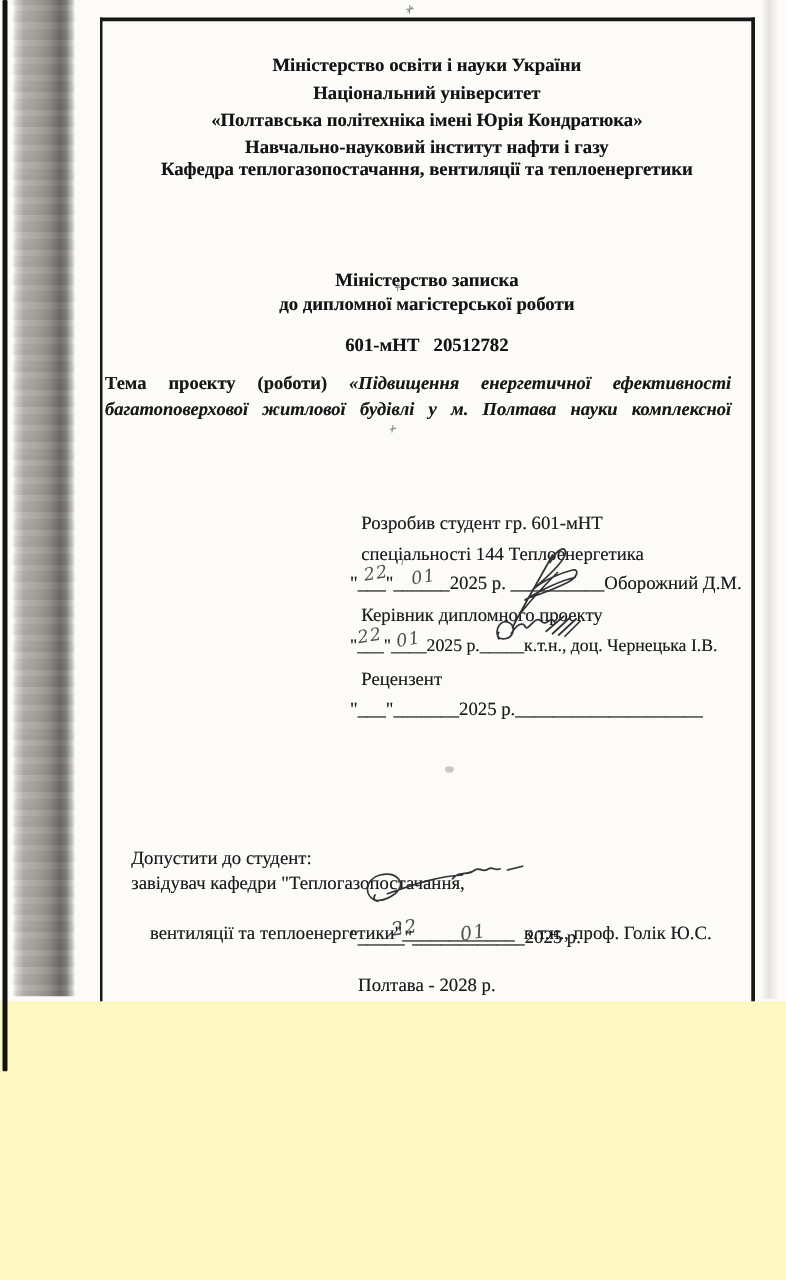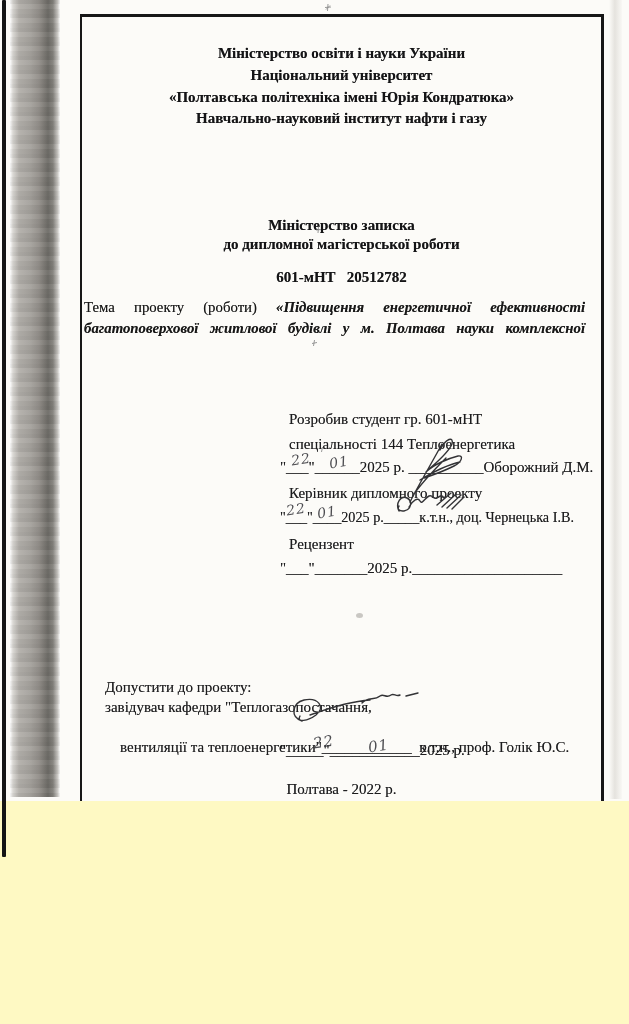--- a/index.html
+++ b/index.html
@@ -35,21 +35,21 @@
      text-shadow:0 0 .4px rgba(20,20,20,.55);}
   .b{font-weight:700;color:#141416;}
   .c{left:82px;width:519px;text-align:center;}
   .fs14{font-size:14.2px;}
   
   .theme-line{
     position:absolute;left:84px;width:501px;font-size:14.8px;font-weight:700;font-style:italic;
     text-align:justify;text-align-last:justify;white-space:normal;line-height:21px;color:#171717;
     text-shadow:0 0 .4px rgba(20,20,20,.55);
   }
-  .theme-line .reg{font-weight:400;font-style:normal;}
+  .theme-line .reg{font-weight:700;font-style:normal;}
   #theme-l3{text-align:left;text-align-last:left;}
   
   .hw{position:absolute;font-family:"DejaVu Serif",serif;font-style:italic;font-size:14px;
       color:#3b3b40;transform:rotate(-9deg);letter-spacing:1px;opacity:.9;}
   .hw.big{font-size:15px;}
   
   .sig{position:absolute;}
   .sig path{fill:none;stroke:#333336;stroke-width:1.4;stroke-linecap:round;stroke-linejoin:round;}
   
   .art{position:absolute;}
@@ -66,20 +66,21 @@
   <div class="right-streak"></div>
 
   <div class="frame" id="frame-top"></div>
   <div class="frame" id="frame-left"></div>
   <div class="frame" id="frame-right"></div>
 
   <div class="t b c" style="top:44px">Міністерство освіти і науки України</div>
   <div class="t b c" style="top:66px">Національний університет</div>
   <div class="t b c" style="top:88px">«Полтавська політехніка імені Юрія Кондратюка»</div>
   <div class="t b c" style="top:109px">Навчально-науковий інститут нафти і газу</div>
+  <div class="t b c" style="top:127px">Кафедра теплогазопостачання, вентиляції та теплоенергетики</div>
 
   <div class="t b c" style="top:216px">Міністерство записка</div>
   <div class="t b c" style="top:235px">до дипломної магістерської роботи</div>
   <div class="t b c" style="top:268px">601-мНТ   20512782</div>
 
   <div class="theme-line" style="top:297px">
     <span class="reg">Тема проекту (роботи)</span>
     <span>«Підвищення енергетичної ефективності</span>
   </div>
   <div class="theme-line" style="top:318px">багатоповерхової житлової будівлі у м. Полтава науки комплексної</div>
@@ -97,34 +98,34 @@
   <div class="hw" style="left:286px;top:501px">22</div>
   <div class="hw" style="left:317px;top:504px">01</div>
 
   <svg class="sig" style="left:402px;top:428px" width="70" height="80" viewBox="0 0 70 80">
     <path d="M8,74 C16,58 28,38 40,16 M38,22 C44,10 52,8 50,16 C46,26 30,38 24,44 C32,36 48,30 56,28 C62,27 60,34 52,38 C40,44 28,48 22,50 M18,52 C30,44 48,36 58,34 M12,66 C22,52 34,40 44,30"></path>
   </svg>
   <svg class="sig" style="left:393px;top:489px" width="74" height="30" viewBox="0 0 74 30">
     <path d="M6,22 C2,14 8,6 14,9 C20,12 18,21 11,22 C6,22.5 4,20 6,17 M16,18 C20,11 25,8 27,12 C29,16 32,9 36,7 C40,5 40,11 44,9 C47,7 49,5 51,9 M44,16 L58,4 M49,18 L63,5 M54,19 L68,6 M59,20 L71,8"></path>
   </svg>
 
-  <div class="t" style="left:105px;top:678px">Допустити до проекту:</div>
+  <div class="t" style="left:105px;top:678px">Допустити до студент:</div>
   <div class="t" style="left:105px;top:698px">завідувач кафедри "Теплогазопостачання,</div>
   <div class="t" style="left:105px;top:719px">
     <span>вентиляції та теплоенергетики"</span><span>____________</span><span>  </span><span>к.т.н., проф. Голік Ю.С.</span>
   </div>
   <div class="t" style="left:280px;top:741px">"_____"____________2025 р.</div>
   <div class="hw big" style="left:313px;top:733px">22</div>
   <div class="hw big" style="left:368px;top:737px">01</div>
 
   <svg class="sig" style="left:290px;top:689px" width="132" height="42" viewBox="0 0 132 42">
     <path d="M12,32 C0,28 2,14 14,11 C28,8 36,18 26,26 C18,32 6,34 10,27 M20,26 C45,17 62,12 80,11 M72,14 C78,7 84,12 90,7 C94,4 96,10 101,6 C104,4 106,8 110,6 M116,7 L128,4"></path>
   </svg>
 
-  <div class="t c" style="top:780px">Полтава - 2022 р.</div>
+  <div class="t c" style="top:780px">Полтава - 2028 р.</div>
 
   <svg class="art" style="left:324px;top:3px" width="8" height="9" viewBox="0 0 8 9">
       <path d="M4,1 L3.5,8 M1,4.5 L7,4 M2,6.5 L6,2.5"></path>
     </svg>
   <svg class="art" style="left:315px;top:226px" width="7" height="8" viewBox="0 0 7 8">
       <path d="M3.5,0.5 L3,7 M1,4 L6,3.5"></path>
     </svg>
   <svg class="art" style="left:311px;top:339px" width="7" height="8" viewBox="0 0 7 8">
       <path d="M3.5,1 L2.5,7 M1,4.5 L6,3.5"></path>
     </svg>

